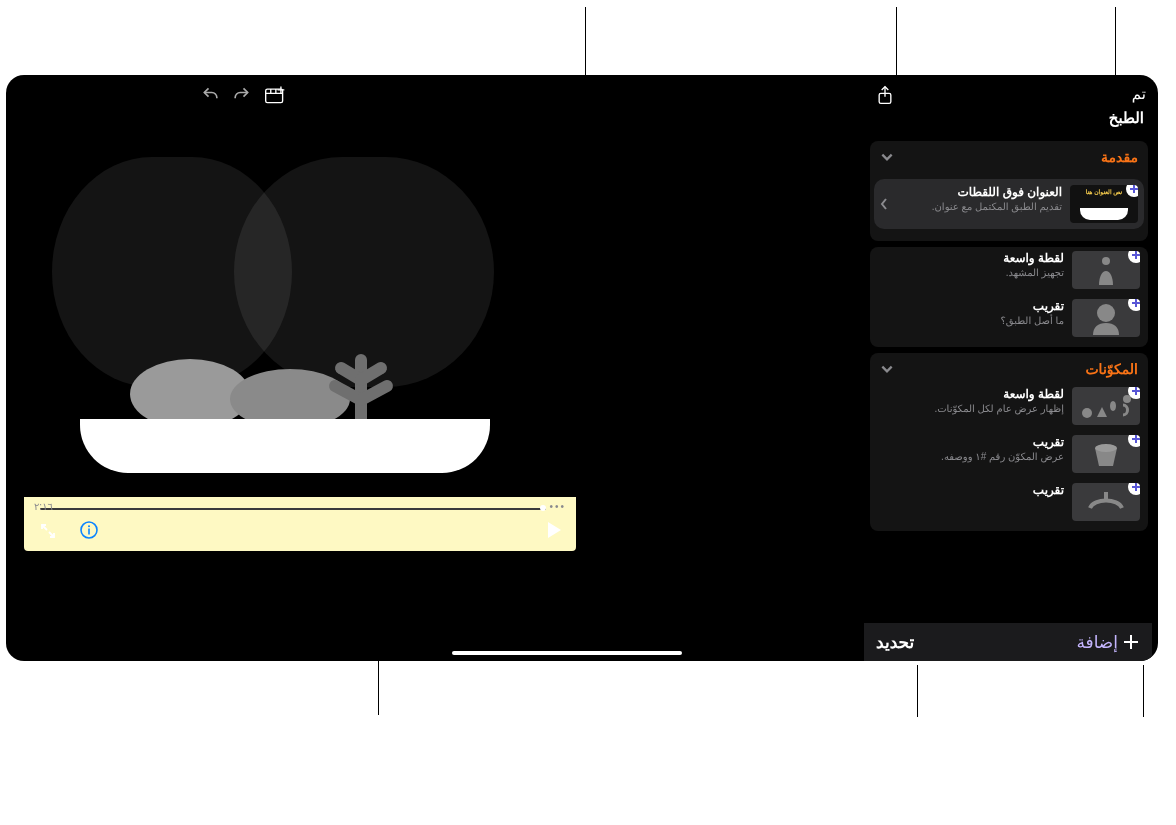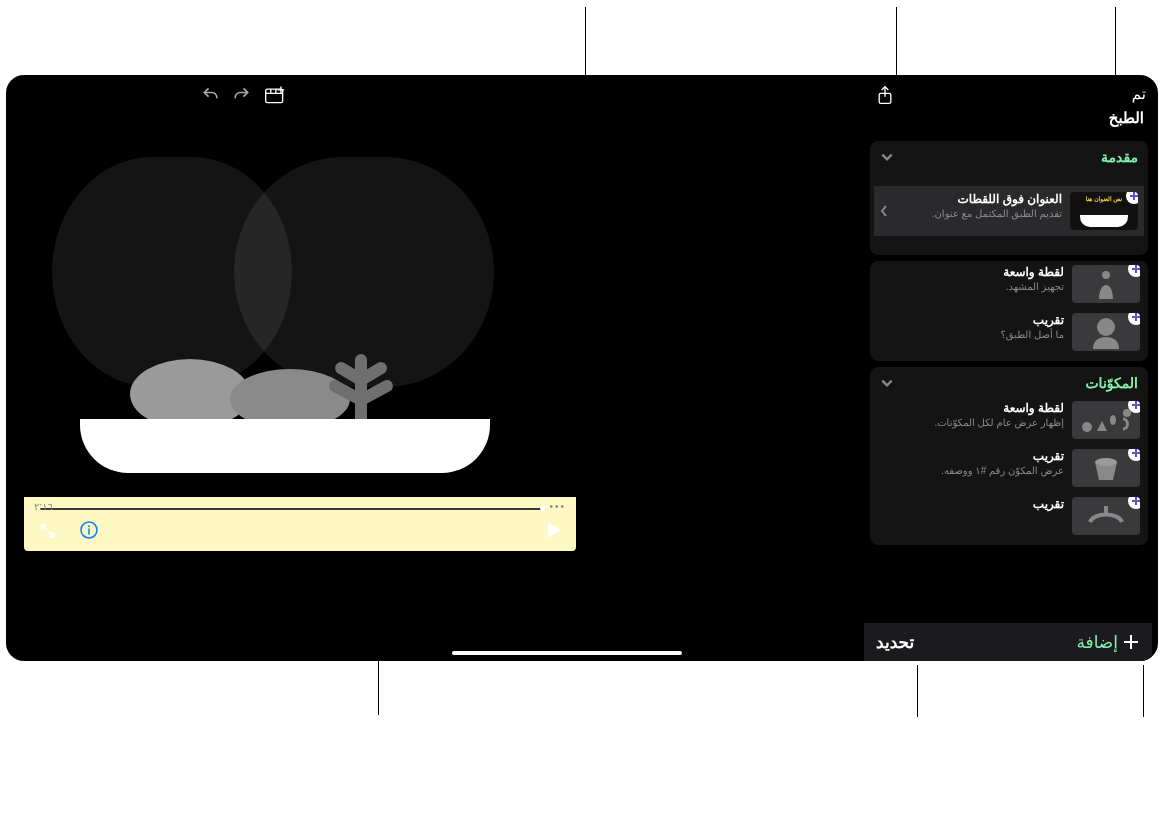--- a/index.html
+++ b/index.html
@@ -11,34 +11,34 @@
   .topbar .histbtn{position:absolute;top:10px;width:20px;height:20px}
   .topbar .undo{left:195px}
   .topbar .redo{left:225px}
   .topbar .export{position:absolute;left:870px;top:10px}
   .topbar .addmedia{position:absolute;left:258px;top:10px}
   .proj-title{position:absolute;right:14px;top:34px;color:#fff;font-size:15px;font-weight:600}
   
   .sidebar{position:absolute;right:6px;top:60px;width:288px;bottom:38px;overflow:hidden}
   .group{background:#141414;border-radius:8px;margin:6px 4px 6px 6px;padding-bottom:4px}
   .ghead{display:flex;align-items:center;justify-content:space-between;padding:8px 10px 6px 10px}
-  .ghead .gtitle{color:#86efac;font-size:14px;font-weight:600}
+  .ghead .gtitle{color:#f97316;font-size:14px;font-weight:600}
   .ghead .chev{width:14px;height:14px}
   .shot{display:flex;align-items:flex-start;padding:4px 8px 6px 8px;position:relative}
-  .shot.selected{background:#2a2a2c;border-radius:0;margin:15px 4px;padding:6px 6px}
+  .shot.selected{background:#2a2a2c;border-radius:10px;margin:8px 4px;padding:6px 6px}
   .thumb{width:68px;height:38px;background:#3a3a3c;border-radius:4px;margin-left:8px;position:relative;flex:none;overflow:hidden}
   .thumb .plus{position:absolute;top:-4px;right:-4px;width:16px;height:16px;background:#fff;border-radius:50%;display:flex;align-items:center;justify-content:center}
   .thumb .plus svg{width:10px;height:10px}
   .stext{flex:1;text-align:right;min-width:0}
   .stitle{color:#fff;font-size:12px;font-weight:600;line-height:14px}
   .ssub{color:#8a8a8e;font-size:10px;line-height:12px;margin-top:2px}
   .shot .navchev{width:8px;height:14px;align-self:center;margin-right:4px}
   
   .panelbar{position:absolute;right:6px;left:auto;bottom:0;width:288px;height:38px;background:#1b1b1d;display:flex;align-items:center;justify-content:space-between;padding:0 12px;box-sizing:border-box}
-  .panelbar .addgrp{display:flex;align-items:center;gap:4px;color:#86efac;font-size:17px;font-weight:500}
+  .panelbar .addgrp{display:flex;align-items:center;gap:4px;color:#c4b5fd;font-size:17px;font-weight:500}
   .panelbar .select{color:#fff;font-size:17px;font-weight:700}
   
   .viewer{position:absolute;left:18px;top:104px;width:552px;height:372px;background:#fef9c3;border-radius:4px}
   .canvas{position:absolute;left:0;top:0;right:0;bottom:54px;background:#000}
   .scrubbar{position:absolute;left:16px;right:10px;bottom:40px;height:4px}
   .scrubbar .track{position:absolute;left:0;right:20px;top:1px;height:2px;background:#3a3a3c;border-radius:2px}
   .scrubbar .dot{position:absolute;right:20px;top:-2px;width:6px;height:6px;background:#fff;border-radius:50%}
   .scrubbar .t{position:absolute;left:-6px;top:-6px;color:#8a8a8e;font-size:10px;direction:ltr}
   .scrubbar .end{position:absolute;right:0;top:-6px;color:#8a8a8e;font-size:10px;letter-spacing:2px}
   .controls{position:absolute;left:0;right:0;bottom:8px;height:24px}

